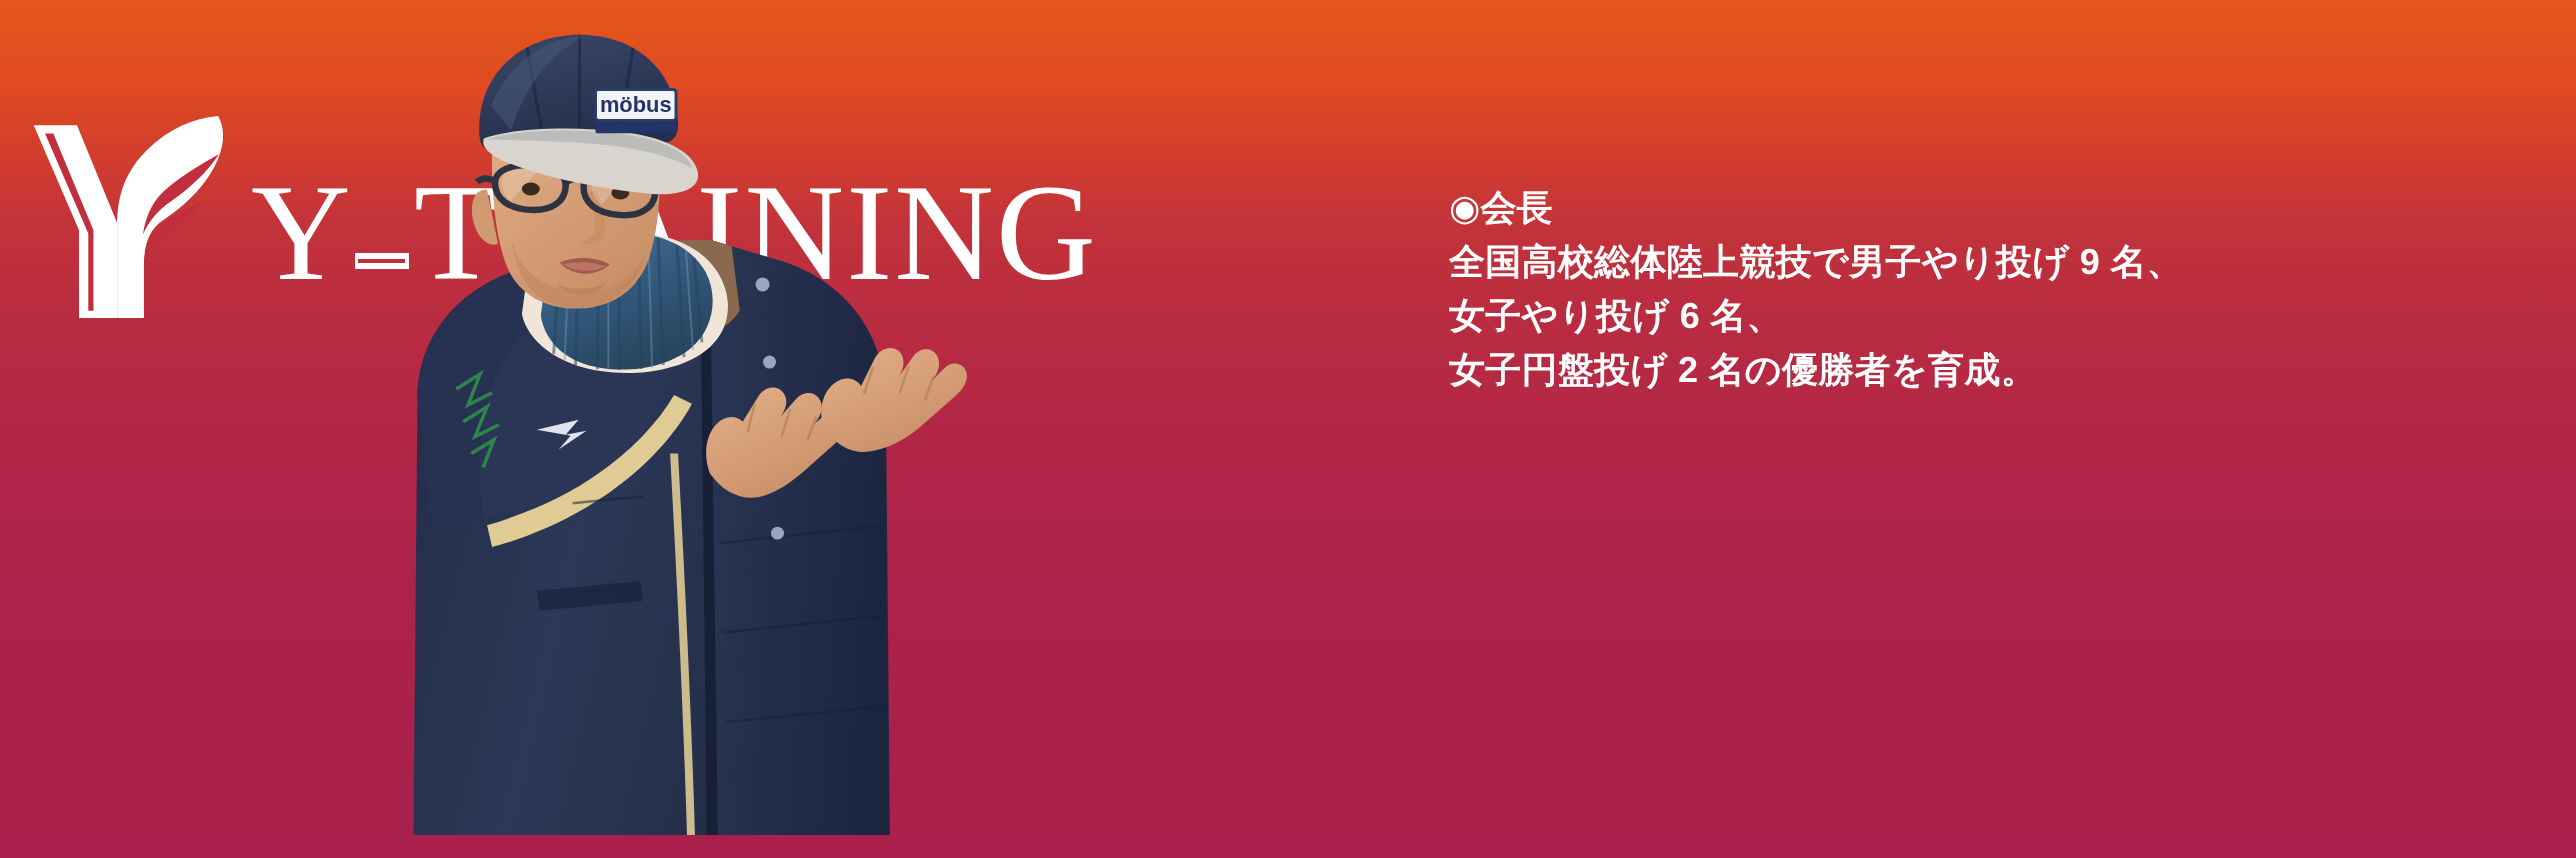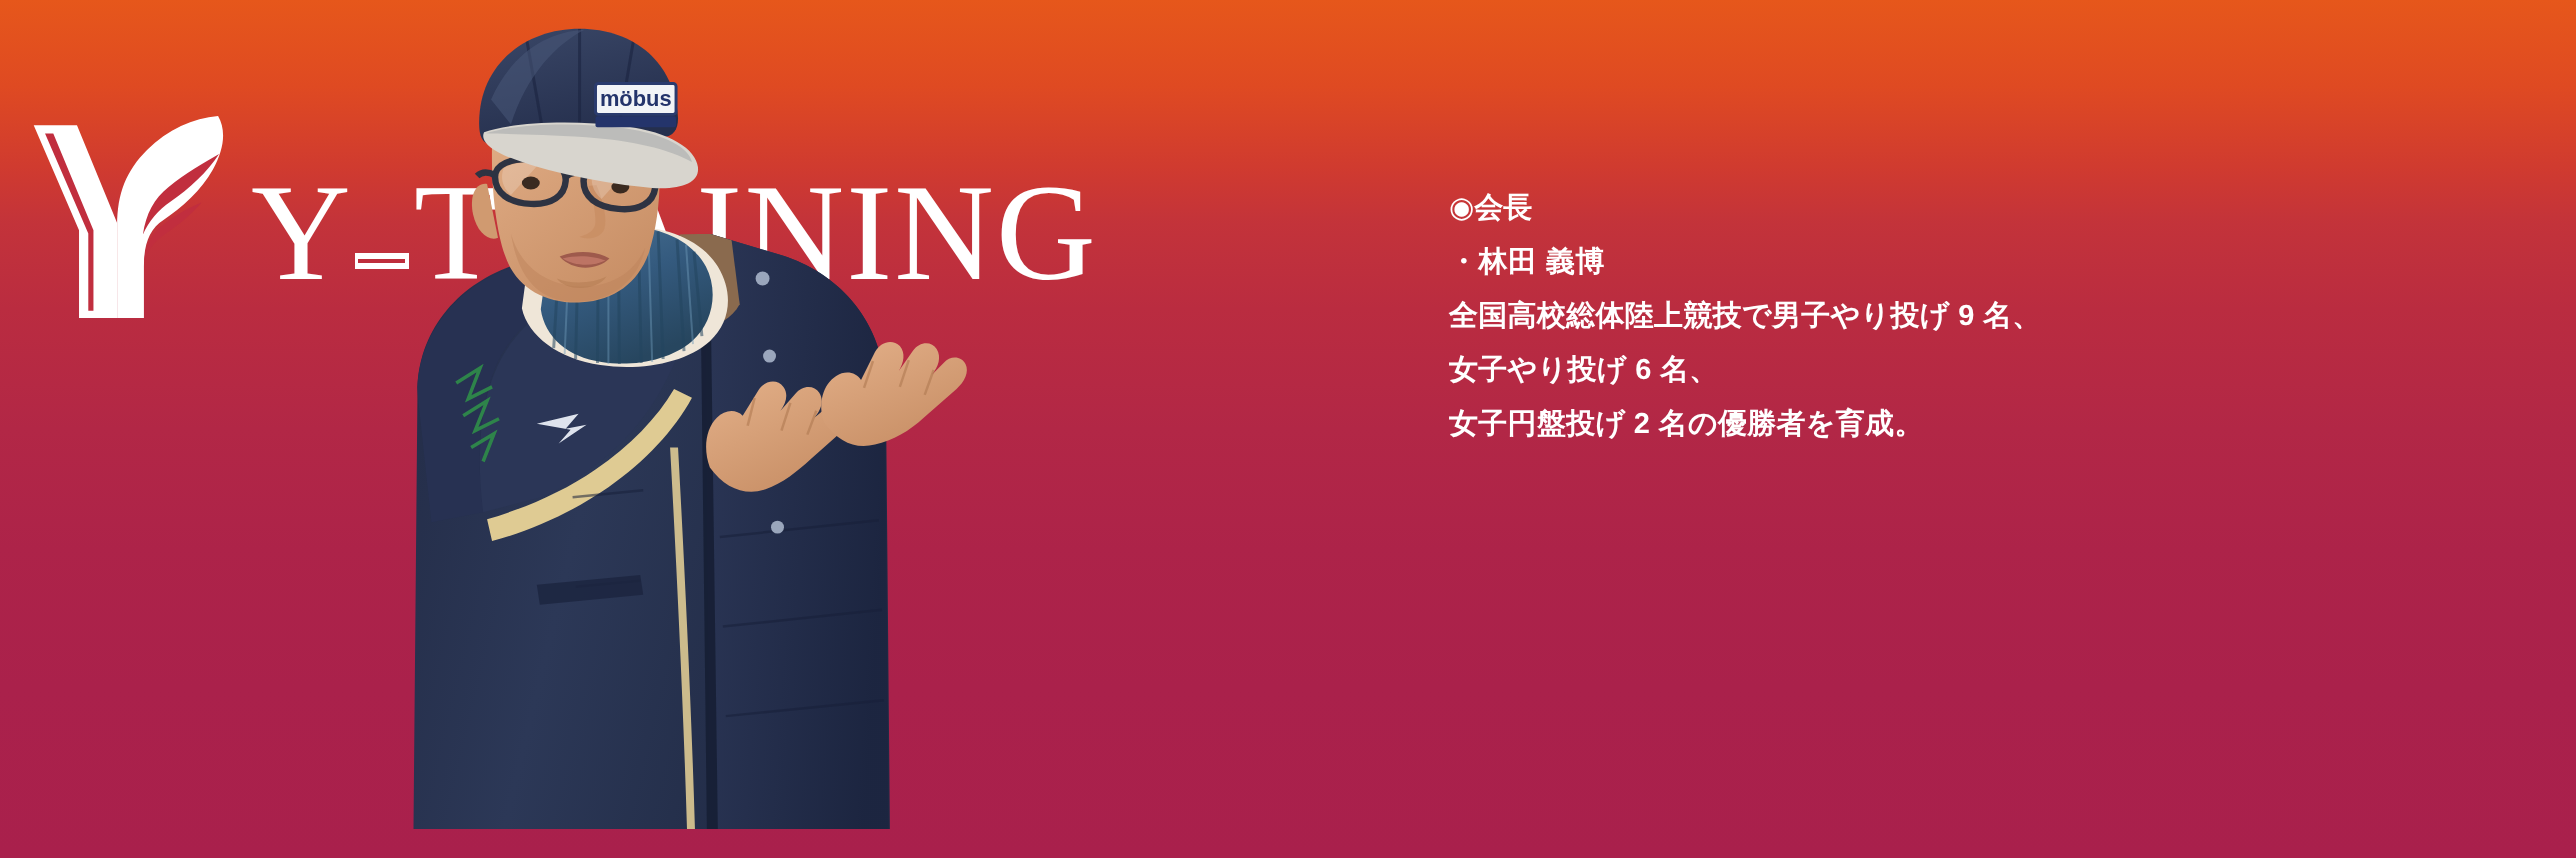--- a/index.html
+++ b/index.html
@@ -57,35 +57,35 @@
   }
   #wordmark .hy::after {
     content:"";
     position:absolute; left:3.1px; top:5.7px;
     width:47px; height:4.1px;
     background:#BE2E3C;
   }
 
   
   #photo {
-    position:absolute; left:350px; top:0;
+    position:absolute; left:350px; top:6px;
     width:670px; height:829px;
     overflow:hidden;
   }
   #photo svg { display:block; width:100%; height:100%; }
 
   
   #profile {
     position:absolute; left:1449px; top:181px;
     width:1082px;
   }
   #profile .line {
     color:#ffffff;
     font-weight:700;
-    font-size:29px;
+    font-size:36px;
     line-height:54px;
     white-space:nowrap;
     letter-spacing:0.3px;
     text-rendering:geometricPrecision;
   }
   #profile .line.heading { letter-spacing:0px; }
   #profile .line.name    { letter-spacing:0.5px; }
 </style>
 </head>
 <body>
@@ -335,20 +335,19 @@
             <text x="551" y="214" text-anchor="middle" font-family="'Liberation Sans',sans-serif" font-size="44" font-weight="700" fill="#24346B">möbus</text>
             <rect x="470" y="234" width="162" height="22" rx="4" fill="#24346B"></rect>
           </g>
         </g>
       </g>
     </svg>
   </div>
 
   <div id="profile">
     <div class="line heading">◉会長</div>
-    <div class="line name">・林田 義博</div>
     <div class="line">全国高校総体陸上競技で男子やり投げ 9 名、</div>
     <div class="line">女子やり投げ 6 名、</div>
     <div class="line">女子円盤投げ 2 名の優勝者を育成。</div>
   </div>
 
 </div>
 
 
 </body></html>

